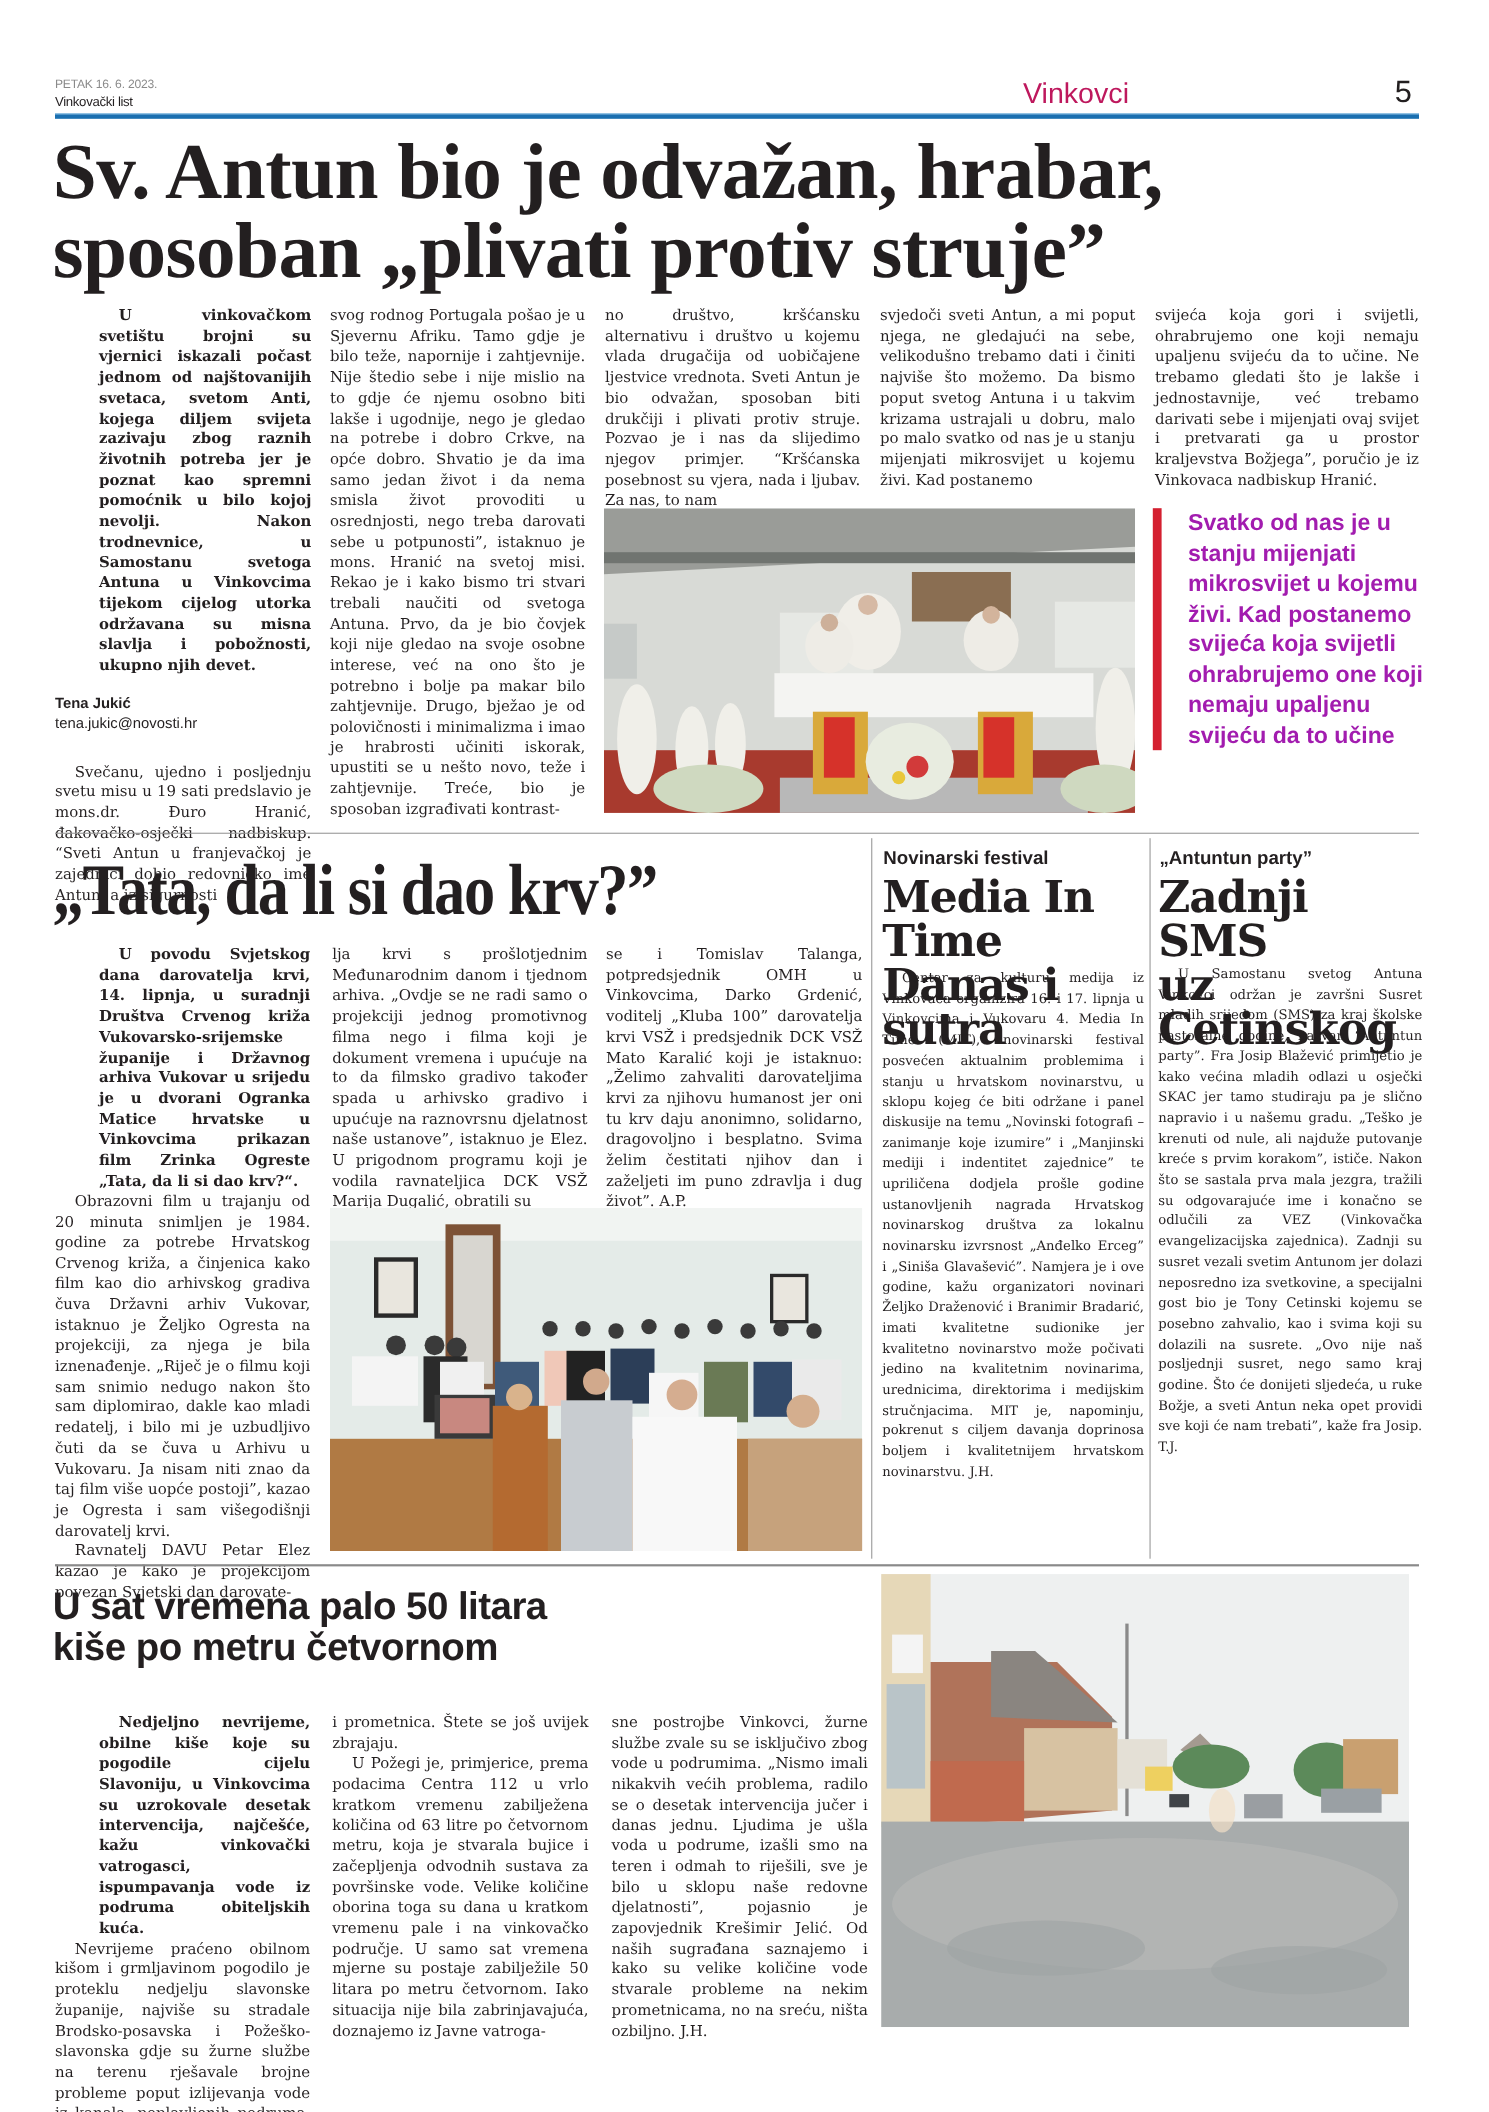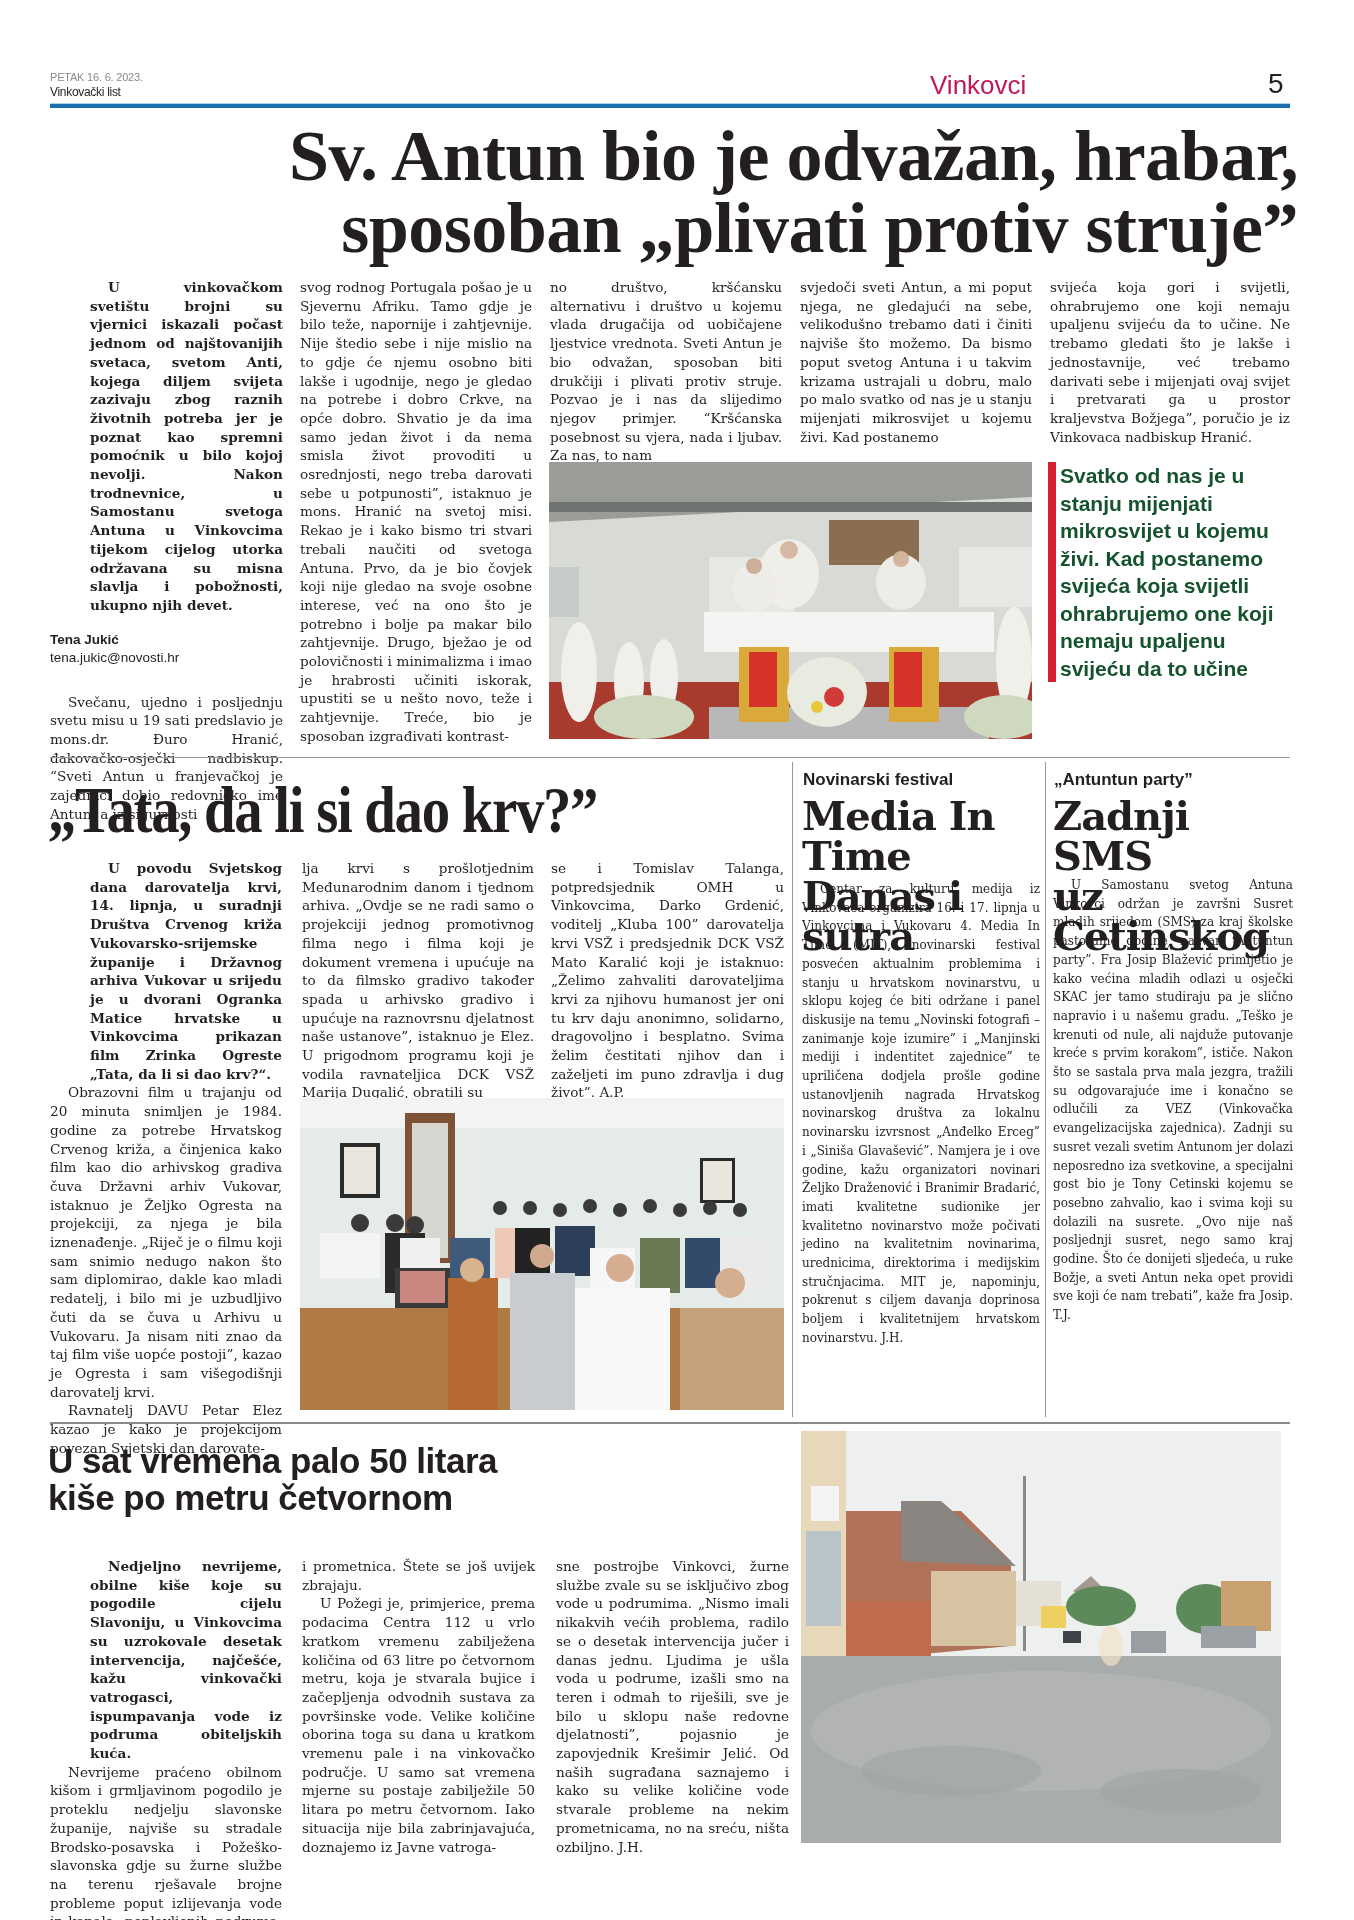--- a/index.html
+++ b/index.html
@@ -10,38 +10,38 @@
 
   
   .hdr-date { left: 50px; top: 71px; font-family: "Liberation Sans", sans-serif; font-size: 11px; color: #8a8a8a; letter-spacing: -0.2px; }
   .hdr-paper { left: 50px; top: 85px; font-family: "Liberation Sans", sans-serif; font-size: 12px; color: #231f20; letter-spacing: -0.3px; }
   .hdr-section { left: 930px; top: 70px; font-family: "Liberation Sans", sans-serif; font-size: 26px; color: #be185d; }
   .hdr-page { left: 1268px; top: 68px; font-family: "Liberation Sans", sans-serif; font-size: 28px; color: #231f20; font-weight: 300; }
   .hdr-rule { left: 50px; top: 103px; width: 1240px; height: 5px; background: #1a6fb0; border-top: 1px solid #a9d3f0; }
 
   
   .h1 { font-family: "Liberation Serif", serif; font-weight: bold; color: #231f20; line-height: 1.0; letter-spacing: -0.5px; }
-  .h-main { left: 48px; top: 120px; width: 1250px; font-size: 72px; text-align: right; }
+  .h-main { left: 48px; top: 120px; width: 1250px; font-size: 72px; }
   .h-tata { left: 48px; top: 772px; width: 740px; font-size: 66px; font-family: "Liberation Serif", serif; font-weight: bold; letter-spacing: -1.5px; transform: scaleX(0.86); transform-origin: left top; white-space: nowrap; }
   .h-rain { left: 48px; top: 1442px; width: 760px; font-size: 35px; line-height: 1.07; font-family: "Liberation Sans", sans-serif; font-weight: bold; letter-spacing: -0.5px; }
   .h-small { font-size: 40px; line-height: 1.0; font-family: "DejaVu Serif", serif; font-weight: bold; letter-spacing: -1px; }
   .kicker { font-family: "Liberation Sans", sans-serif; font-weight: bold; font-size: 17px; color: #231f20; }
 
   
   .col { position: absolute; font-size: 13.6px; line-height: 18.7px; text-align: justify; hyphens: auto; }
   .col p { text-indent: 18px; }
   .col p.noind { text-indent: 0; }
   .lead { font-weight: bold; margin-left: 40px; }
   .byline { font-family: "Liberation Sans", sans-serif; font-size: 13.5px; line-height: 18px; text-align: left; }
   .byline .name { font-weight: bold; }
 
   .col-narrow { font-size: 12px; }
 
   
-  .pull { left: 1048px; top: 462px; width: 250px; border-left: 8px solid #d42030; padding-left: 4px; font-family: "Liberation Sans", sans-serif; font-weight: bold; color: #14532d; font-size: 21px; line-height: 27.5px; }
+  .pull { left: 1048px; top: 462px; width: 250px; border-left: 8px solid #d42030; padding-left: 24px; font-family: "Liberation Sans", sans-serif; font-weight: bold; color: #a21caf; font-size: 21px; line-height: 27.5px; }
 
   
   .hrule { height: 2px; background: #888; }
   .vrule { width: 1px; background: #999; }
 
   
   .photo { position: absolute; overflow: hidden; }
   .photo svg { display: block; width: 100%; height: 100%; }
 </style>
 </head>

